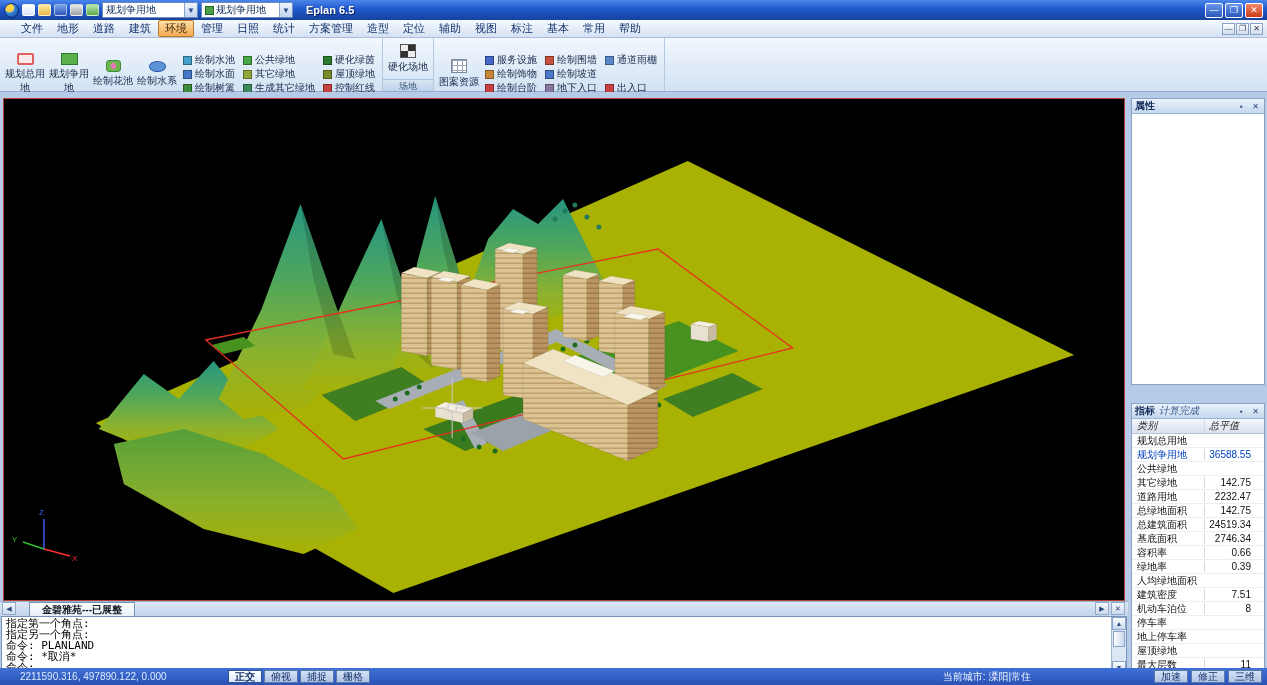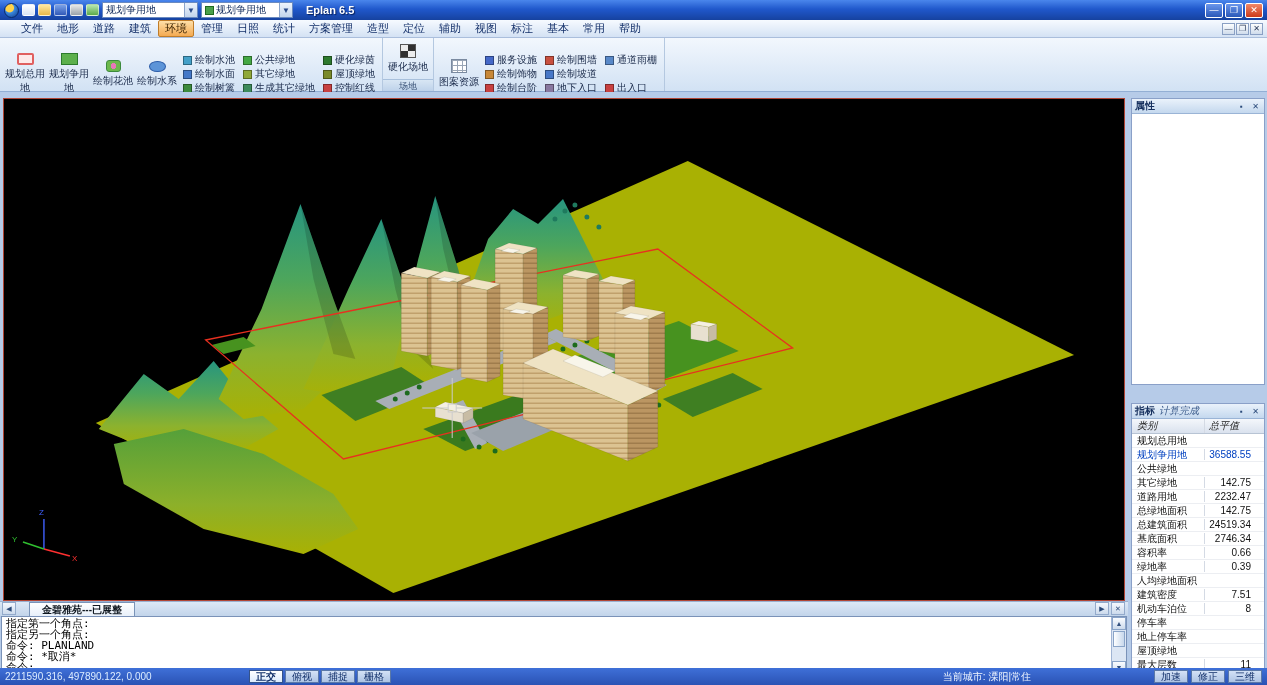--- a/index.html
+++ b/index.html
@@ -86,23 +86,23 @@
   .tbl-body { flex:1; overflow:hidden; }
   .trow { height:14px; display:flex; align-items:center; font-size:10px; color:#111; border-bottom:1px solid #eceef2; }
   .trow.active .rl, .trow.active .rv { color:#0040c0; }
   .hscroll { height:13px; flex:0 0 13px; border-top:1px solid #c0d0e4; background:#e8f0f9; display:flex; }
   .hs-btn { width:13px; height:12px; background:linear-gradient(#fafcff,#ccdaec); border:1px solid #8aa4c8; font-size:6px; text-align:center; line-height:11px; color:#33507e; }
   .hs-thumb { width:40px; margin:1px; background:linear-gradient(#fdfeff,#c8d8ec); border:1px solid #8aa4c8; }
   .hs-track { flex:1; }
 
   
   .statusbar { height:17px; flex:0 0 17px; background:linear-gradient(#3f70d8,#2a52b4); display:flex; align-items:center; padding:0 5px; gap:3px; color:#fff; font-size:10px; }
-  .coords { color:#dcecff; width:205px; flex:0 0 205px; white-space:nowrap; }
+  .coords { color:#dcecff; width:205px; flex:0 0 205px; white-space:nowrap;margin-left:15px; }
   .sbtn { padding:0 6px; height:13px; line-height:12px; background:linear-gradient(#d4e2f6,#aec4e4); border:1px solid #5a78a8; color:#12306a; white-space:nowrap; }
-  .sbtn.active { background:linear-gradient(#ffffff,#dceafc); border-color:#34528a; font-weight:bold;margin-left:36px; }
+  .sbtn.active { background:linear-gradient(#ffffff,#dceafc); border-color:#34528a; font-weight:bold; }
   .city { margin-left:auto; margin-right:120px; color:#f0f6ff; white-space:nowrap; }
   .sb-right { display:flex; gap:3px; }
 </style>
 </head>
 <body>
 
 <div class="app">
 
   <div class="titlebar">
     <span class="logo"></span>

